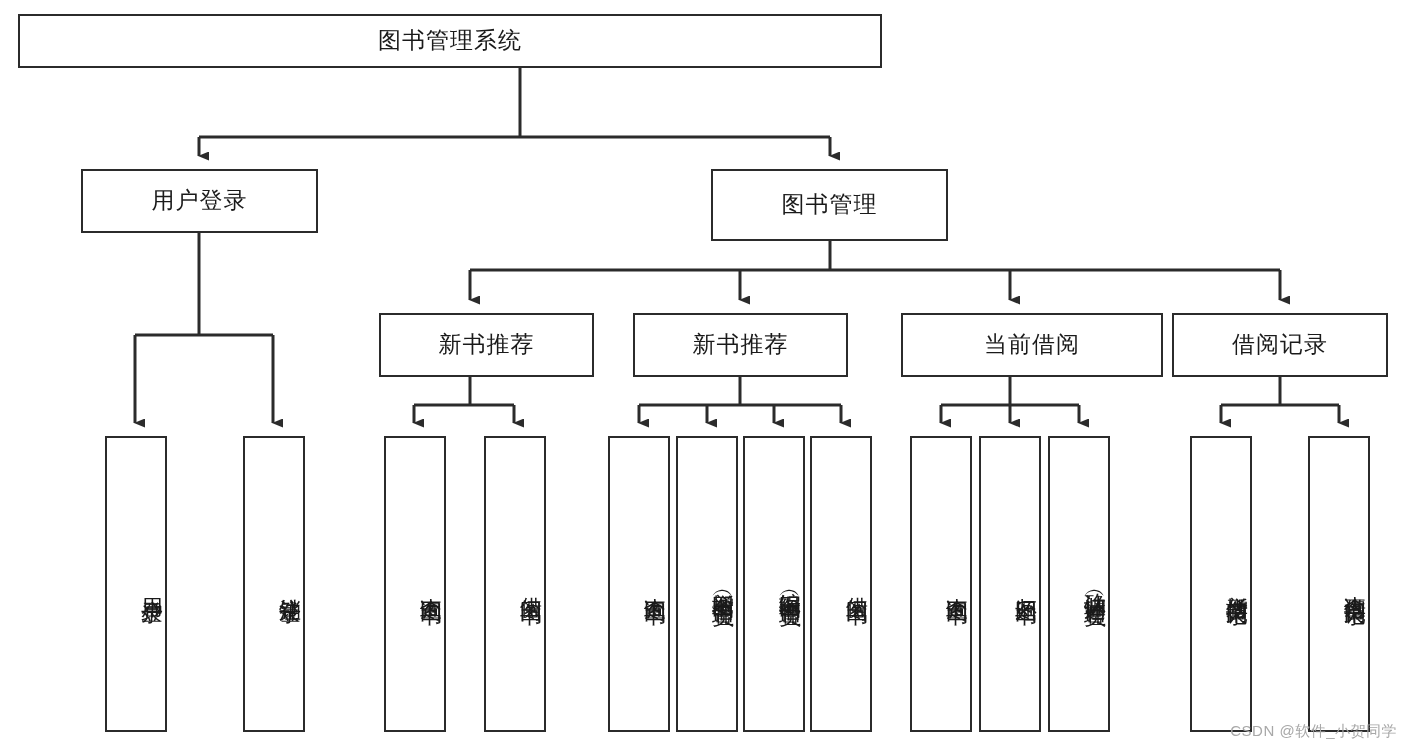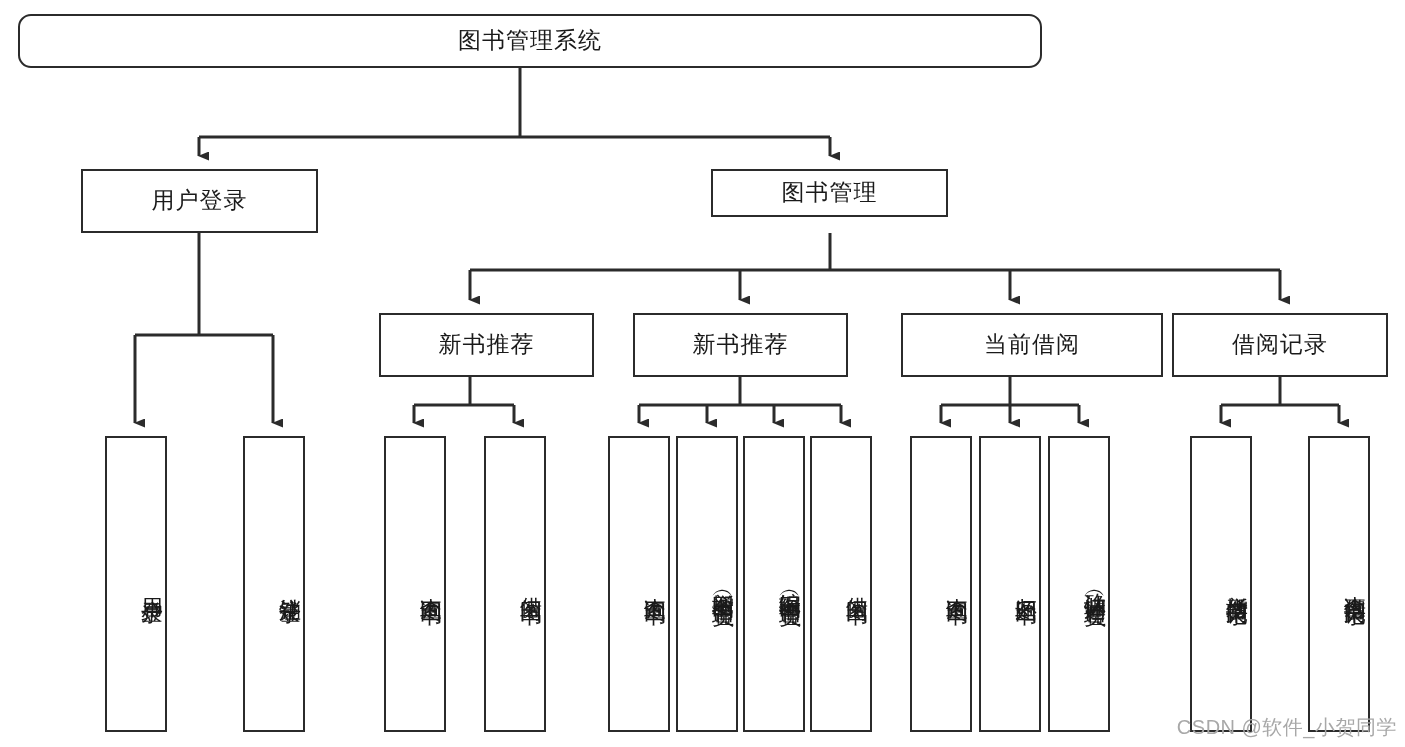--- a/index.html
+++ b/index.html
@@ -58,21 +58,21 @@
   .node.v .vtext {
     writing-mode: vertical-rl;
     text-orientation: upright;
     display: block;
     text-align: center;
   }
   .watermark {
     position: absolute;
     right: 8px;
     bottom: 6px;
-    font-size: 20px;
+    font-size: 15px;
     color: #a8a8a8;
     letter-spacing: 0.5px;
     z-index: 3;
     white-space: nowrap;
   }
 </style>
 </head>
 <body>
 
 <div id="canvas">
@@ -121,24 +121,24 @@
       <path d="M 1010 405 L 1010 423" marker-end="url(#arrow)"></path>
       <path d="M 1079 405 L 1079 423" marker-end="url(#arrow)"></path>
 
       <path d="M 1280 377 L 1280 405"></path>
       <path d="M 1221 405 L 1339 405"></path>
       <path d="M 1221 405 L 1221 423" marker-end="url(#arrow)"></path>
       <path d="M 1339 405 L 1339 423" marker-end="url(#arrow)"></path>
     </g>
   </svg>
 
-  <div class="node h h-root" style="left:18px; top:14px; width:1024px; height:54px;border-radius:13px;">图书管理系统</div>
+  <div class="node h h-root" style="left:18px; top:14px; width:864px; height:54px;">图书管理系统</div>
 
   <div class="node h" style="left:81px; top:169px; width:237px; height:64px;">用户登录</div>
-  <div class="node h" style="left:711px; top:169px; width:237px; height:48px;">图书管理</div>
+  <div class="node h" style="left:711px; top:169px; width:237px; height:72px;">图书管理</div>
 
   <div class="node h" style="left:363px; top:313px; width:215px; height:64px;margin-left:16px;">新书推荐</div>
   <div class="node h" style="left:633px; top:313px; width:215px; height:64px;">新书推荐</div>
   <div class="node h" style="left:901px; top:313px; width:262px; height:64px;">当前借阅</div>
   <div class="node h" style="left:1172px; top:313px; width:216px; height:64px;">借阅记录</div>
 
   <div class="node v" style="left:105px; top:436px; width:62px; height:296px;">
     <span class="vtext">用户登录</span>
   </div>
   <div class="node v" style="left:243px; top:436px; width:62px; height:296px;">

